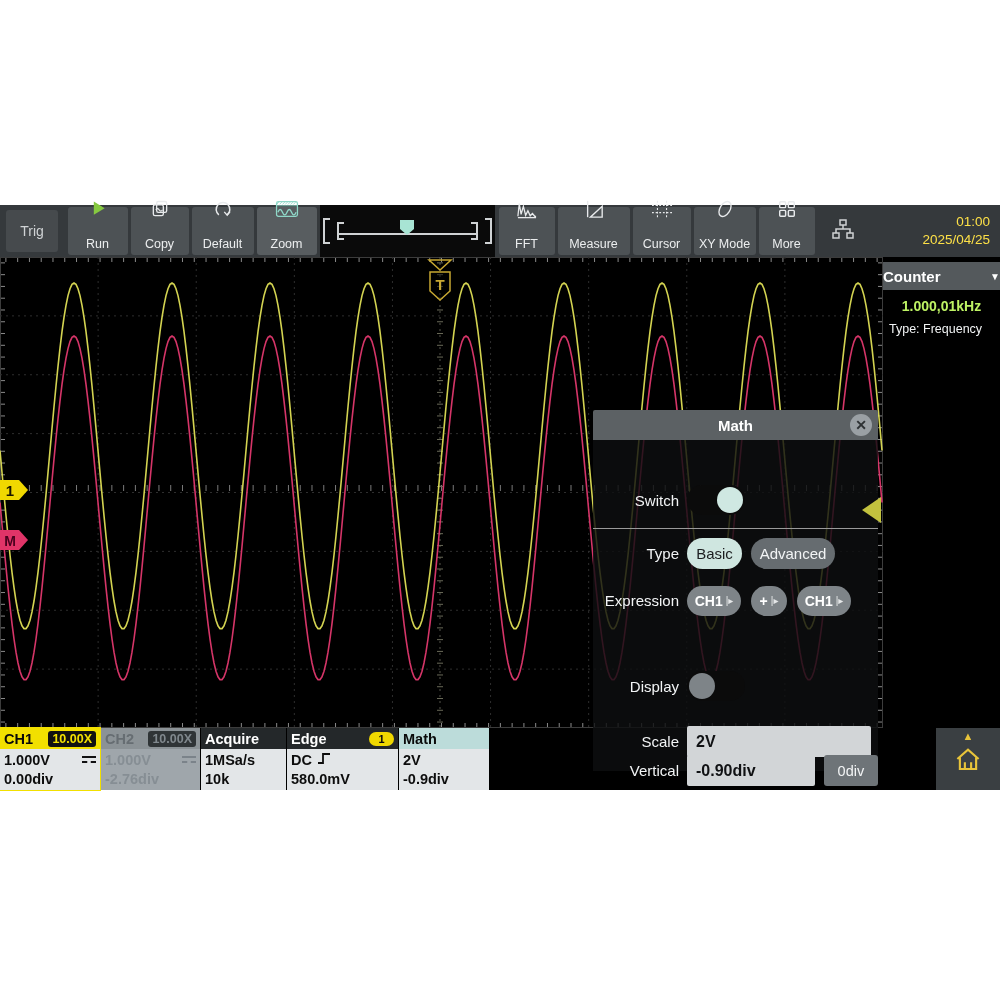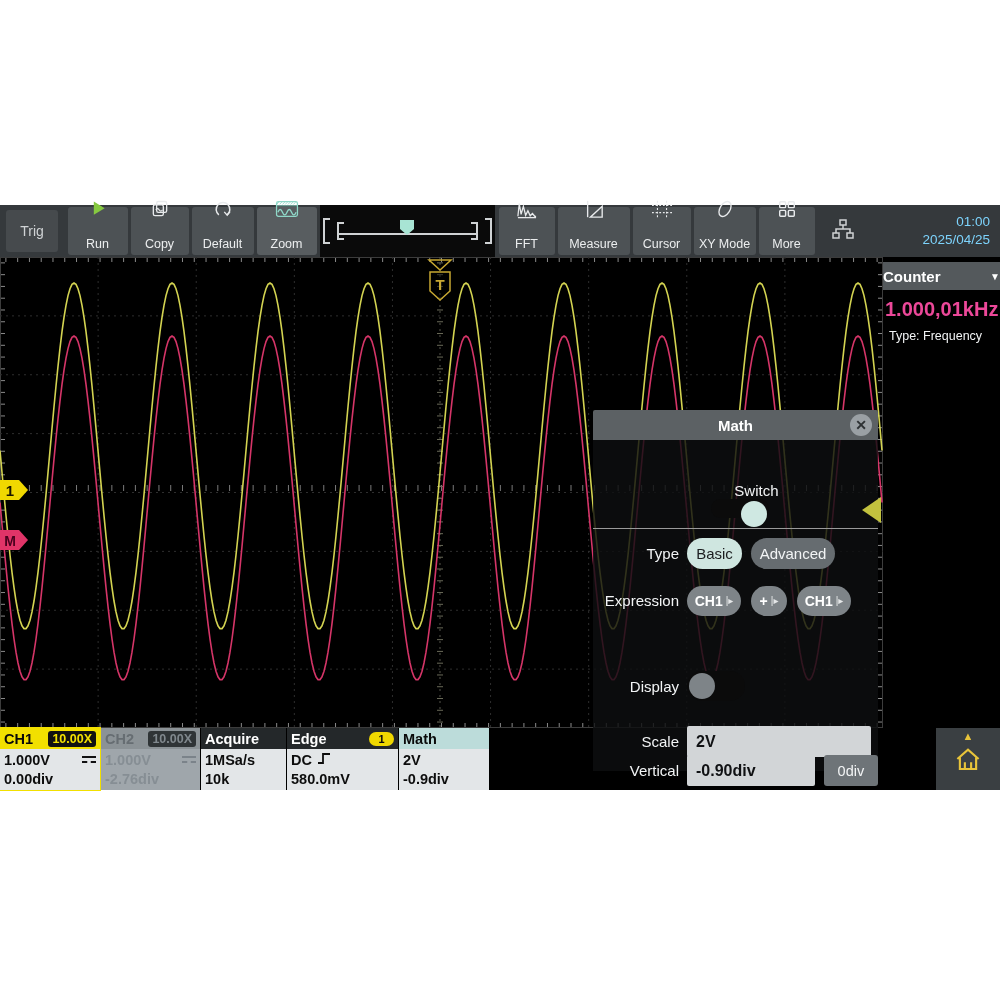--- a/index.html
+++ b/index.html
@@ -8,30 +8,30 @@
   .scope { position:absolute; left:0; top:205px; width:1000px; height:585px; background:#000; }
 
   
   .toolbar { position:absolute; top:0; left:0; width:1000px; height:52px; background:#35393c; display:flex; align-items:center; }
   .tb-btn { background:#4d5255; border-radius:3px; height:48px; margin:2px 1.5px; display:flex; flex-direction:column; align-items:center; justify-content:flex-end; padding:3px 4px 4px; color:#eceeef; }
   .tb-btn .lbl { font-size:12.5px; margin-top:18px; white-space:nowrap; }
   .tb-btn svg { display:block; }
   .trig-btn { background:#464a4d; border-radius:3px; width:52px; height:42px; margin:5px 8px 5px 6px; display:flex; align-items:center; justify-content:center; color:#d0d3d5; font-size:14px; }
   .slider-wrap { width:175px; height:52px; background:#0a0a0a; margin:0 2px; }
   .net-icon { margin:0 10px 0 14px; }
-  .clock { margin-left:auto; padding-right:10px; text-align:right; color:#7dd3fc; font-size:13.5px; line-height:1.3; }
+  .clock { margin-left:auto; padding-right:10px; text-align:right; color:#fde047; font-size:13.5px; line-height:1.3; }
 
   
   .main { position:absolute; top:52px; left:0; width:1000px; height:471px; background:#000; }
   #wave-svg { position:absolute; left:0; top:0; }
   .right-panel { position:absolute; left:883px; top:0; width:117px; height:471px; background:#000; }
   .counter-box { margin-top:5px; }
   .counter-head { background:#54595c; height:28px; display:flex; align-items:center; justify-content:space-between; gap:8px; color:#fff; font-weight:bold; font-size:15px; }
   .counter-head .caret { font-size:10px; }
-  .counter-value { color:#ec4899; font-weight:bold; font-size:20px; text-align:center; padding:8px 2px 4px; }
+  .counter-value { color:#bef264; font-weight:bold; font-size:14px; text-align:center; padding:8px 2px 4px; }
   .counter-type { color:#f2f4f5; font-size:12.5px; padding:4px 0 0 6px; }
 
   
   .trig-level { position:absolute; left:862px; top:240px; z-index:30; }
 
   
   .dialog { position:absolute; left:593px; top:153px; width:285px; height:361px; z-index:20; }
   .dlg-head { height:30px; background:#5c6164; display:flex; align-items:center; justify-content:center; color:#fff; font-weight:bold; font-size:15px; position:relative; border-radius:2px 2px 0 0; }
   .dlg-close { position:absolute; right:6px; top:4px; width:22px; height:22px; border-radius:50%; background:#9aa0a4; color:#2e3234; font-size:14px; font-weight:bold; display:flex; align-items:center; justify-content:center; line-height:1; }
   .dlg-body { position:absolute; top:30px; left:0; width:285px; height:331px; background:rgba(13,15,16,0.82); }
@@ -604,21 +604,21 @@
           </svg>
       </div>
 
       <div class="dialog">
         <div class="dlg-head">
           <span>Math</span>
           <span class="dlg-close">✕</span>
         </div>
         <div class="dlg-body">
 
-          <div class="dlg-row" style="top:42px; height:36px;flex-direction:column;">
+          <div class="dlg-row" style="top:42px; height:36px;">
             <span class="dlg-label">Switch</span>
             <div class="toggle on">
                 <div class="knob"></div>
               </div>
           </div>
 
           <div class="divider"></div>
 
           <div class="dlg-row" style="top:97px; height:32px;">
             <span class="dlg-label">Type</span>

